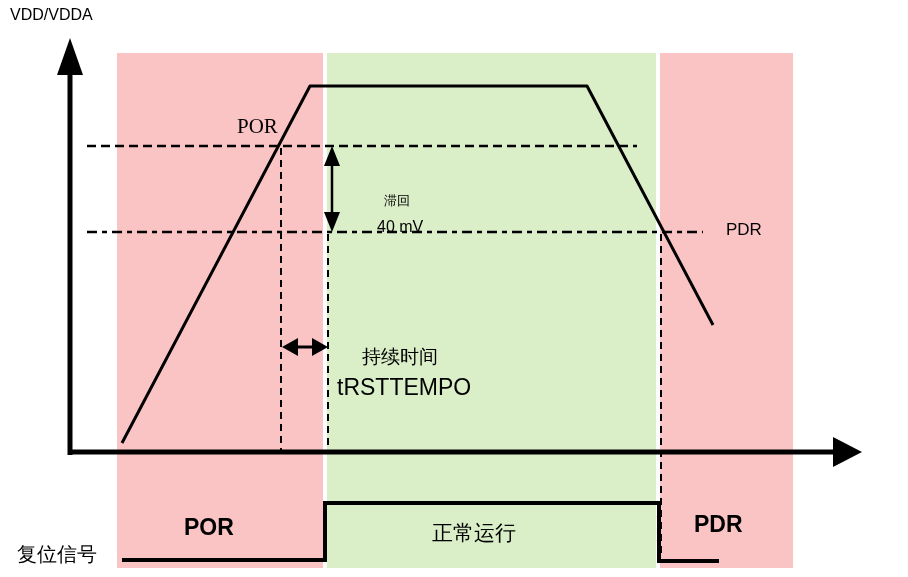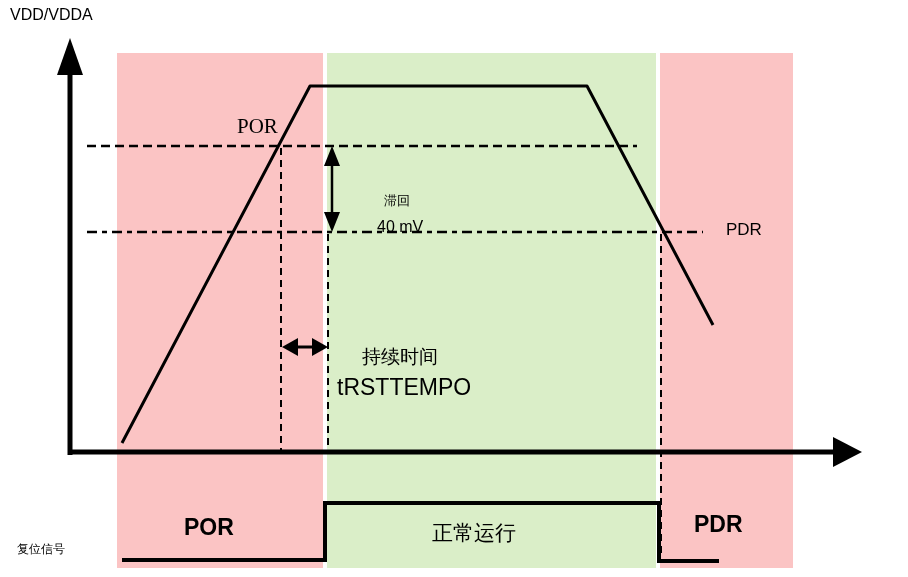--- a/index.html
+++ b/index.html
@@ -63,14 +63,14 @@
 
   <div class="label sans" style="left:726px; top:220px; font-size:17px;">PDR</div>
 
   <div class="label serif" style="left:362px; top:344px; font-size:19px;">持续时间</div>
   <div class="label sans" style="left:337px; top:374px; font-size:23px;">tRSTTEMPO</div>
 
   <div class="label sans bold" style="left:184px; top:514px; font-size:23px;">POR</div>
   <div class="label serif" style="left:432px; top:519px; font-size:21px;">正常运行</div>
   <div class="label sans bold" style="left:694px; top:511px; font-size:23px;">PDR</div>
 
-  <div class="label serif" style="left:17px; top:541px; font-size:12px;">复位信号</div>
+  <div class="label serif" style="left:17px; top:541px; font-size:20px;">复位信号</div>
 </div>
 
 </body></html>

